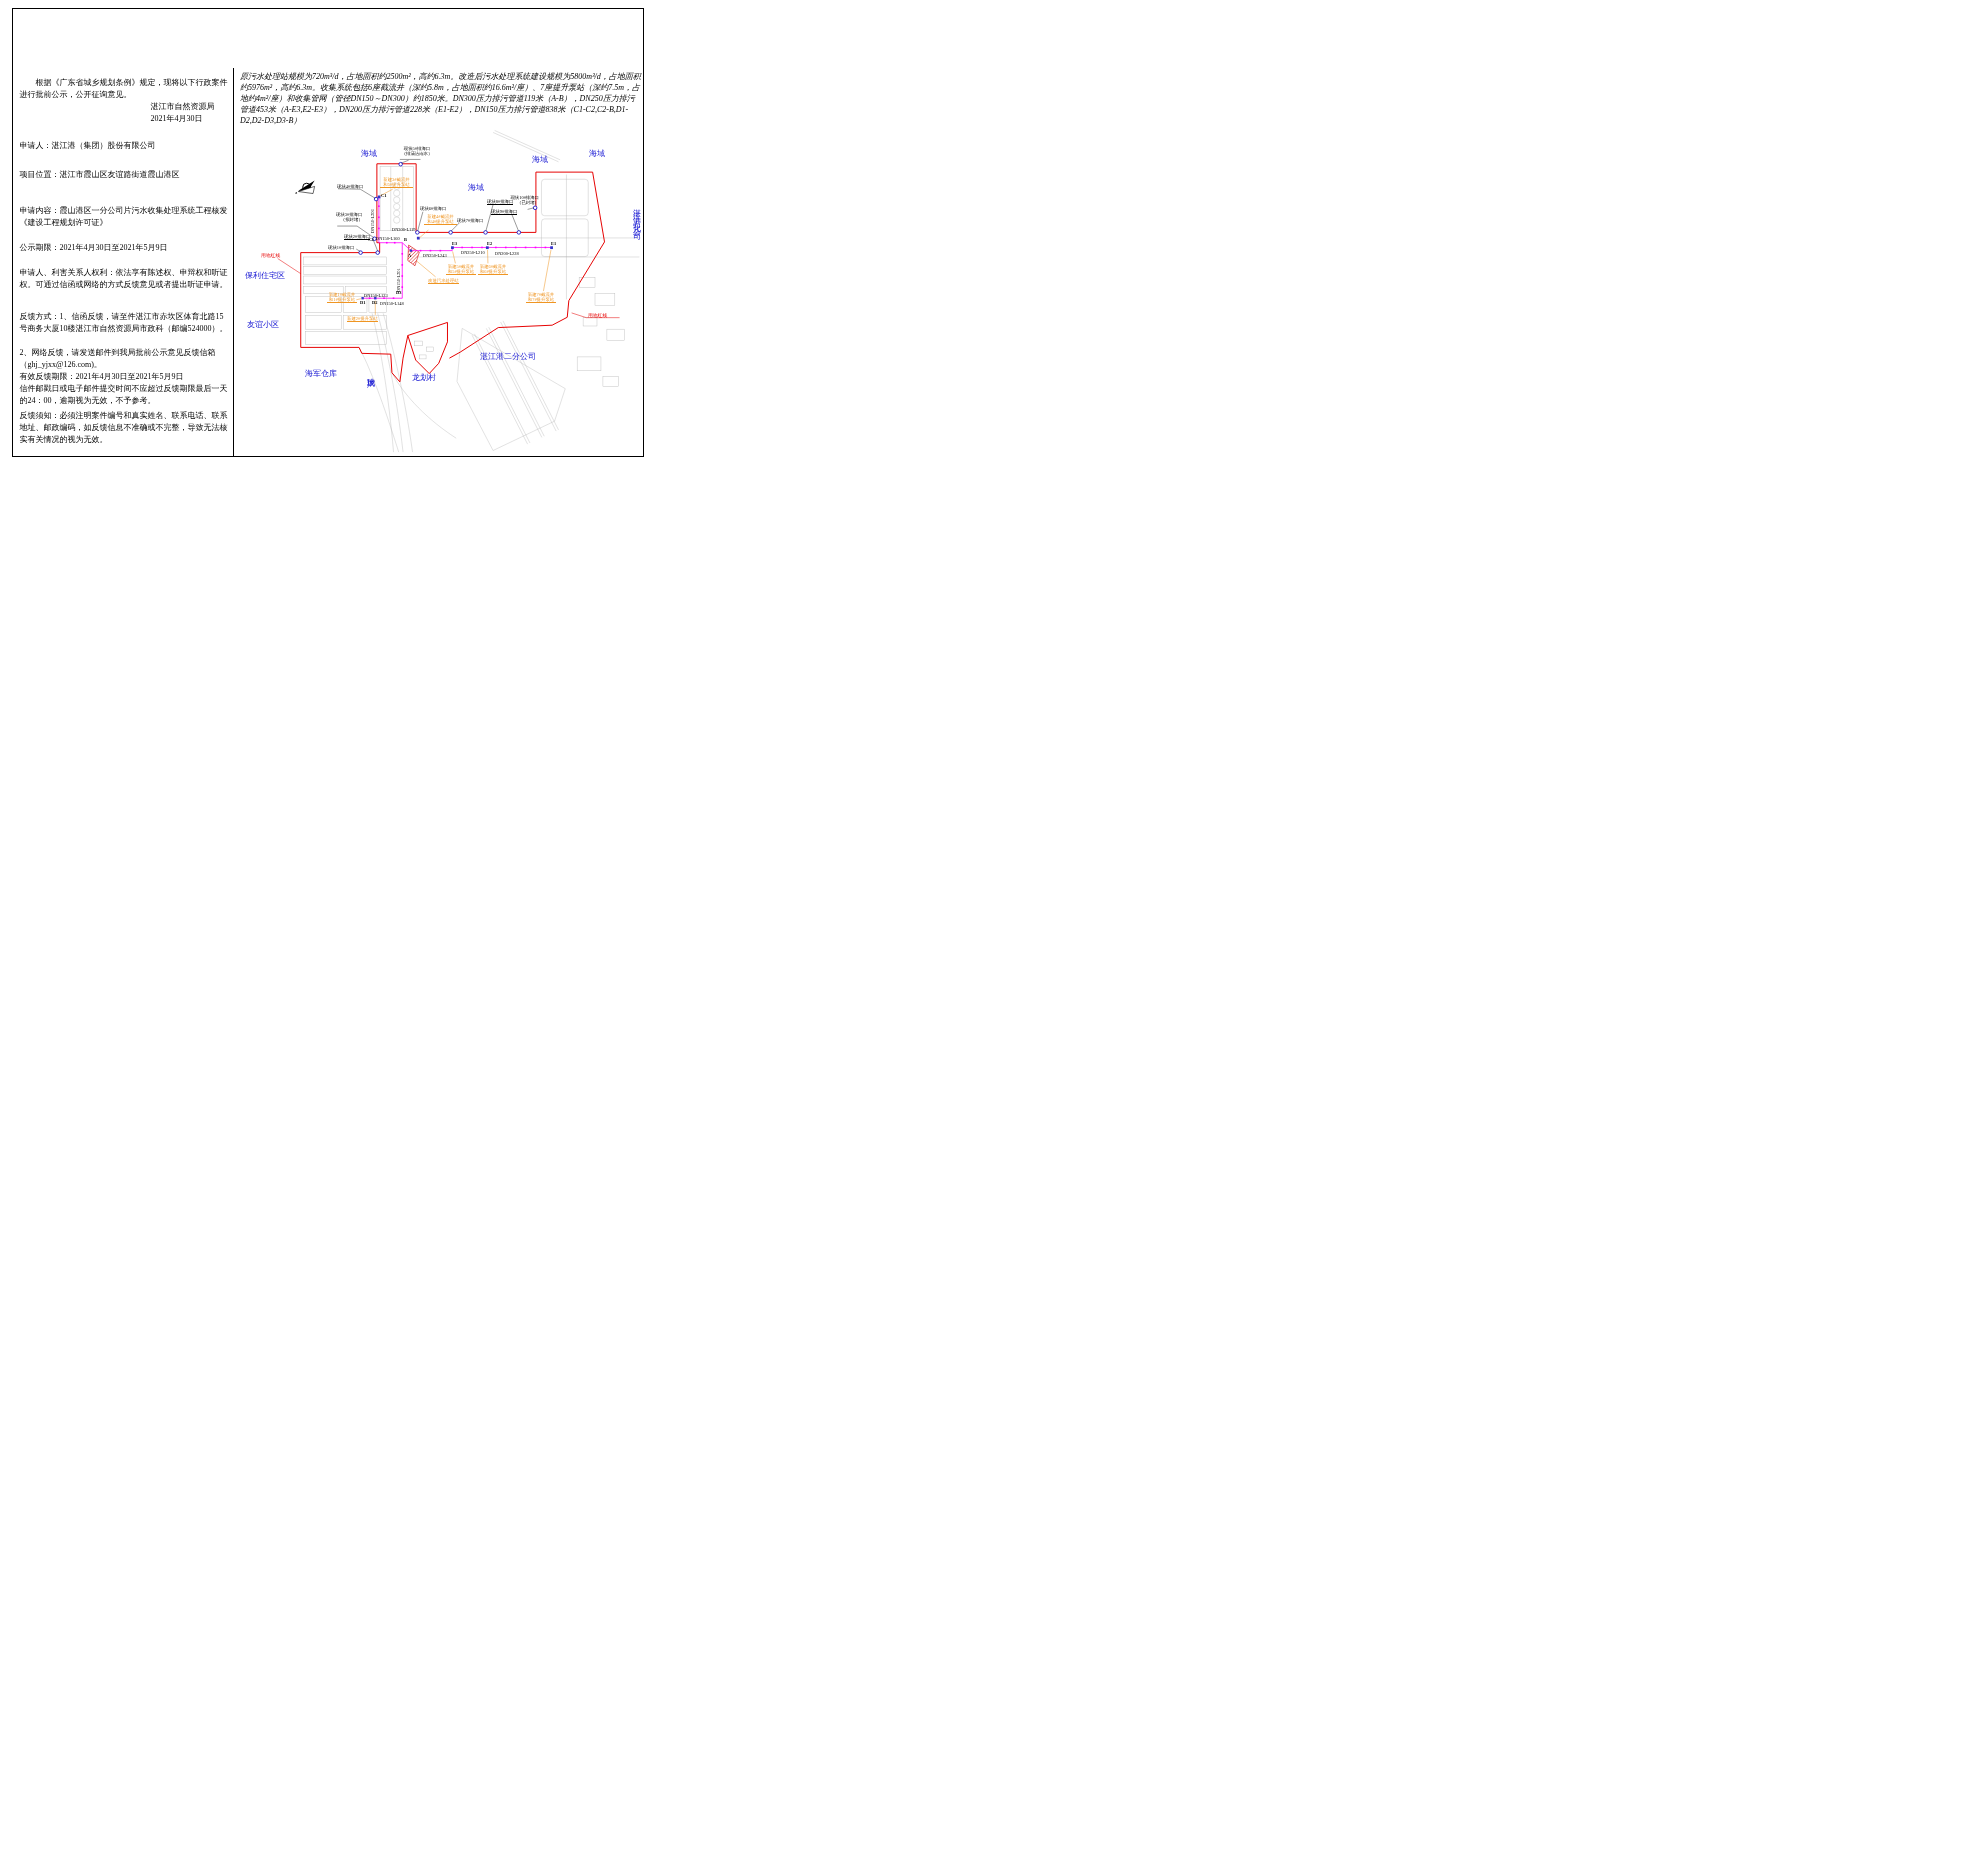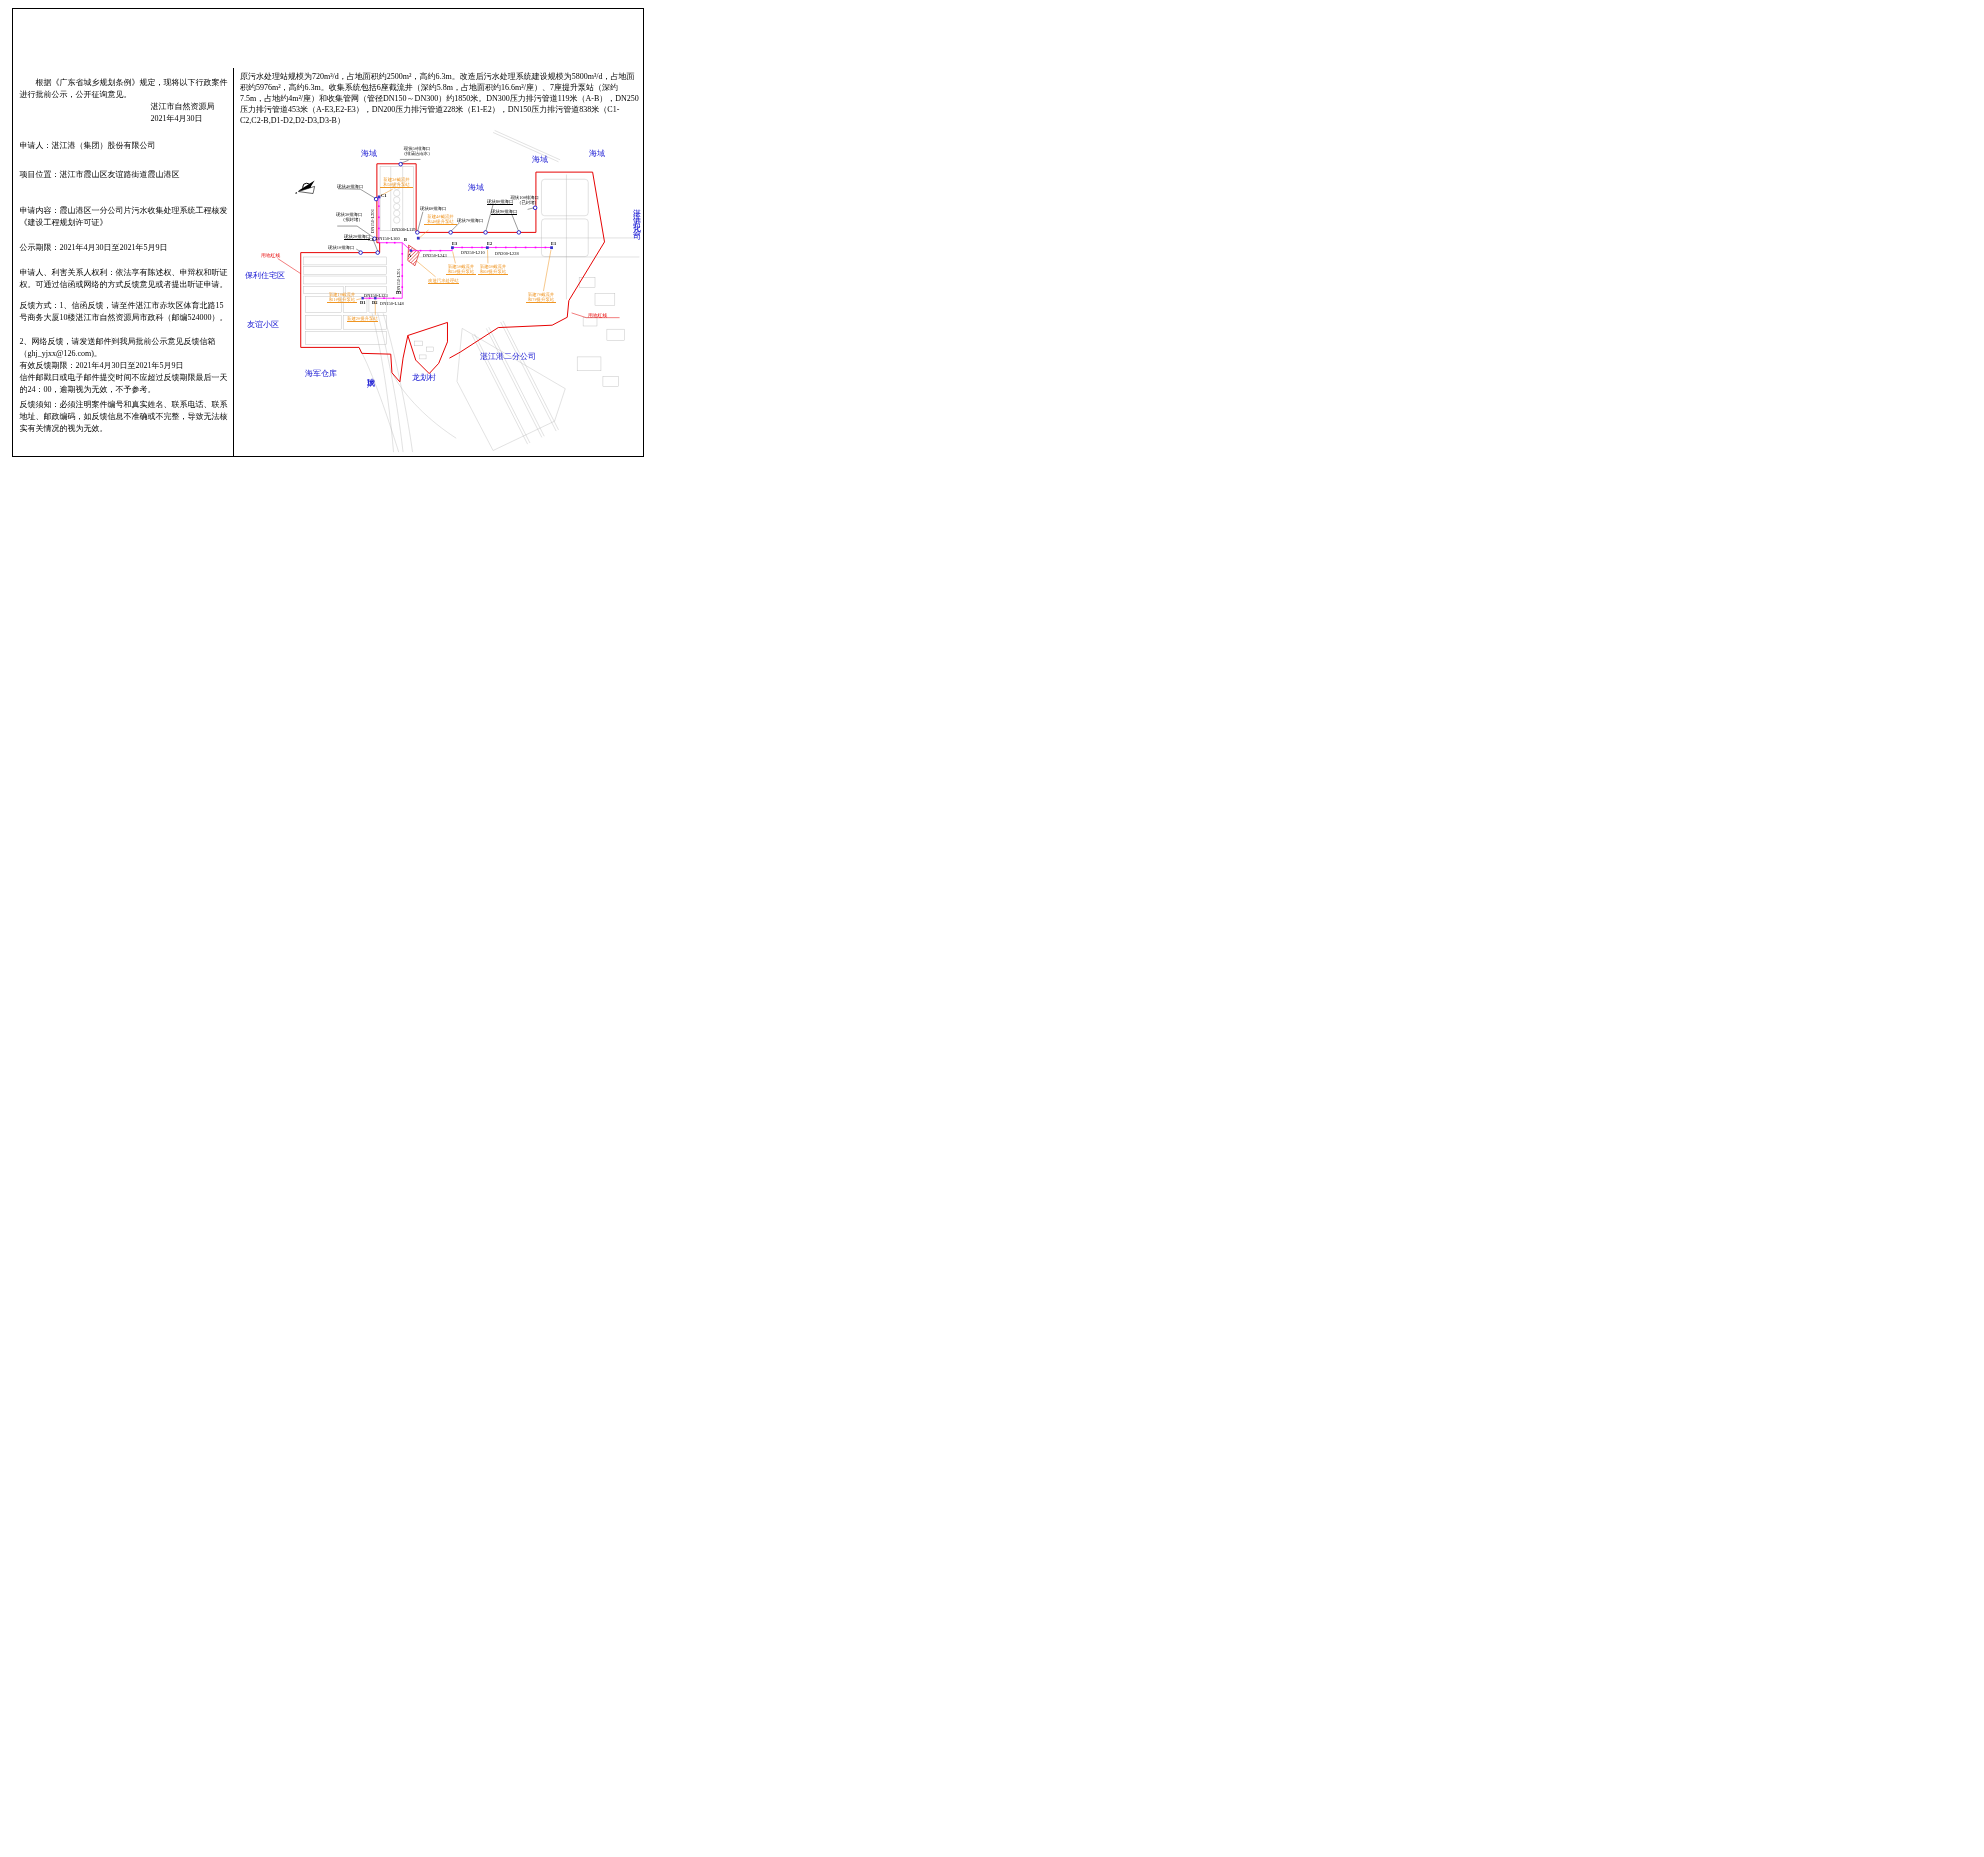--- a/index.html
+++ b/index.html
@@ -9,21 +9,21 @@
          border:1.6px solid #000;box-sizing:border-box;}
   .title-area{position:absolute;left:14px;top:9px;width:628px;height:58px;
          border-bottom:1.2px solid #000;display:flex;align-items:center;justify-content:center;}
   .title-area h1{margin:0;font-size:26px;font-weight:bold;letter-spacing:2.4px;}
   .vdivider{position:absolute;left:233px;top:68px;width:1.2px;height:388px;background:#000;}
   .leftcol{position:absolute;left:14px;top:68px;width:220px;height:388px;box-sizing:border-box;
            padding:8.7px 4.8px 0 5.6px;font-size:8px;line-height:12px;}
   .leftcol p{margin:0;}
   .indent{text-indent:2em;}
   .signer{margin-left:131px !important;}
-  .rightpar{position:absolute;left:240px;top:71px;width:402px;font-size:8px;line-height:11px;}
+  .rightpar{position:absolute;left:240px;top:71px;width:402px;font-size:8px;line-height:11px;font-style:italic;}
   svg.mapsvg{position:absolute;left:0;top:0;width:657px;height:464px;}
   
   .ml{position:absolute;white-space:nowrap;font-family:"Liberation Serif","DejaVu Serif",serif;}
   .sea{color:#1414d2;font-size:8px;}
   .dist{color:#1414d2;font-size:8px;}
   .vert{writing-mode:vertical-rl;}
   .redlbl{color:#e60000;font-size:4.8px;}
   .blk{color:#000;font-size:4.4px;line-height:5.2px;}
   .org{color:#ef9522;font-size:4.4px;line-height:5.2px;}
   .orgwrap{border-bottom:0.6px solid #ef9522;text-align:center;}
@@ -46,21 +46,21 @@
 
   <div class="leftcol">
     <p class="indent">根据《广东省城乡规划条例》规定，现将以下行政案件进行批前公示，公开征询意见。</p>
     <p class="signer">湛江市自然资源局</p>
     <p class="signer">2021年4月30日</p>
     <p style="margin-top:15px">申请人：湛江港（集团）股份有限公司</p>
     <p style="margin-top:17px">项目位置：湛江市霞山区友谊路街道霞山港区</p>
     <p style="margin-top:24px">申请内容：霞山港区一分公司片污水收集处理系统工程核发《建设工程规划许可证》</p>
     <p style="margin-top:13.5px">公示期限：2021年4月30日至2021年5月9日</p>
     <p style="margin-top:12.7px">申请人、利害关系人权利：依法享有陈述权、申辩权和听证权。可通过信函或网络的方式反馈意见或者提出听证申请。</p>
-    <p style="margin-top:9px">反馈方式：1、信函反馈，请至件湛江市赤坎区体育北路15号商务大厦10楼湛江市自然资源局市政科（邮编524000）。</p>
+    <p style="margin-top:20px">反馈方式：1、信函反馈，请至件湛江市赤坎区体育北路15号商务大厦10楼湛江市自然资源局市政科（邮编524000）。</p>
     <p style="margin-top:12px">2、网络反馈，请发送邮件到我局批前公示意见反馈信箱（ghj_yjxx@126.com)。</p>
     <p>有效反馈期限：2021年4月30日至2021年5月9日</p>
     <p>信件邮戳日或电子邮件提交时间不应超过反馈期限最后一天的24：00，逾期视为无效，不予参考。</p>
     <p style="margin-top:3.2px">反馈须知：必须注明案件编号和真实姓名、联系电话、联系地址、邮政编码，如反馈信息不准确或不完整，导致无法核实有关情况的视为无效。</p>
   </div>
 
   <div class="rightpar">原污水处理站规模为720m³/d，占地面积约2500m²，高约6.3m。改造后污水处理系统建设规模为5800m³/d，占地面积约5976m²，高约6.3m。收集系统包括6座截流井（深约5.8m，占地面积约16.6m²/座）、7座提升泵站（深约7.5m，占地约4m²/座）和收集管网（管径DN150～DN300）约1850米。DN300压力排污管道119米（A-B），DN250压力排污管道453米（A-E3,E2-E3），DN200压力排污管道228米（E1-E2），DN150压力排污管道838米（C1-C2,C2-B,D1-D2,D2-D3,D3-B）</div>
 
   <svg class="mapsvg" viewBox="0 0 1656 1170">
     <defs>

